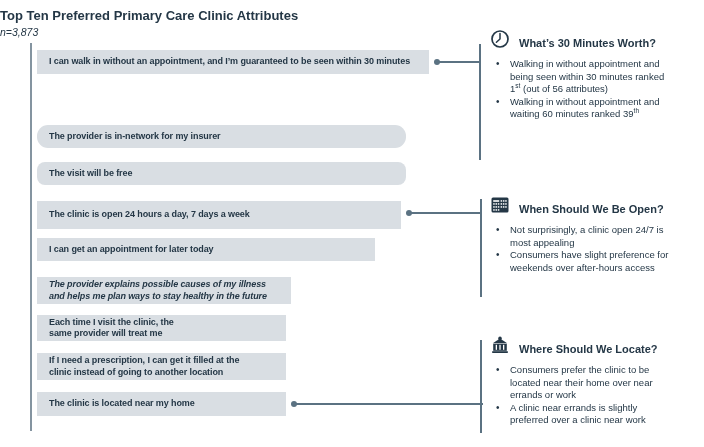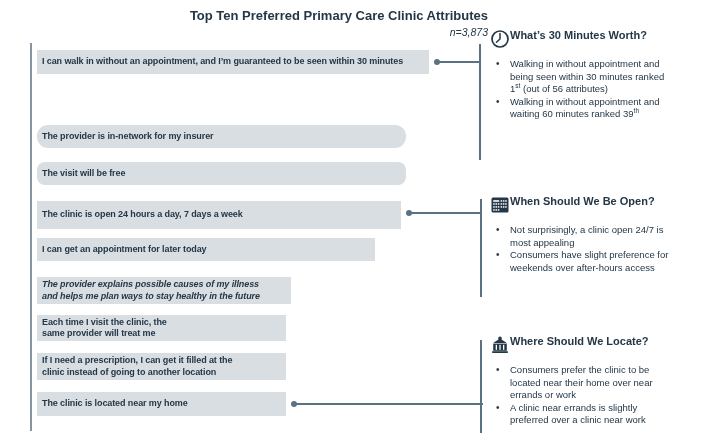--- a/index.html
+++ b/index.html
@@ -6,41 +6,41 @@
   html,body { background: #ffffff; }
   .page {
     position: relative;
     width: 704px; height: 447px;
     background: #ffffff;
     font-family: "Liberation Sans", sans-serif;
     color: #243746;
     overflow: hidden;
   }
   
-  .header { position: absolute; left: 0; top: 8px; width: 488px; text-align: right; }
+  .header { position: absolute; left: 0; top: 8px; width: 488px; text-align: left; }
   .title { font-size: 13px; font-weight: bold; color: #243746; }
   .subtitle { font-size: 10.5px; font-style: italic; margin-top: 3px; color: #243746; }
   
   .axis-line { position: absolute; left: 30px; top: 43px; width: 2px; height: 388px; background: #8494a0; }
   .bar {
     position: absolute; left: 37px;
     background: #d9dee3;
     display: flex; align-items: center;
   }
   .bar-label {
     font-size: 9px; font-weight: bold; color: #243746;
-    padding-left: 5px; white-space: pre; line-height: 1.25;
+    padding-left: 12px; white-space: pre; line-height: 1.25;
     letter-spacing: -0.1px;
   }
   .dot { position: absolute; width: 6px; height: 6px; border-radius: 50%; background: #5b7282; }
   .hline { position: absolute; height: 2px; background: #5b7282; }
   .vline { position: absolute; width: 2px; background: #5b7282; }
   
   .callout { position: absolute; left: 490px; width: 212px; }
-  .callout-header { display: flex; align-items: flex-start; }
+  .callout-header { display: flex; align-items: flex-end; gap: 9px; }
   .icon { width: 20px; height: 20px; flex: 0 0 auto; color: #243746; }
   .icon svg { width: 20px; height: 20px; display: block; }
   .callout-title { font-size: 11px; font-weight: bold; color: #243746; }
   .callout ul { margin: 9px 0 0 4px; padding: 0; list-style: none; }
   .callout li {
     position: relative; padding-left: 16px;
     width: 176px; font-size: 9.5px; line-height: 1.32; color: #243746;
   }
   .callout li::before { content: "\2022"; position: absolute; left: 2px; top: -1px; font-size: 10px; }
   sup { font-size: 6.5px; vertical-align: super; line-height: 0; }

